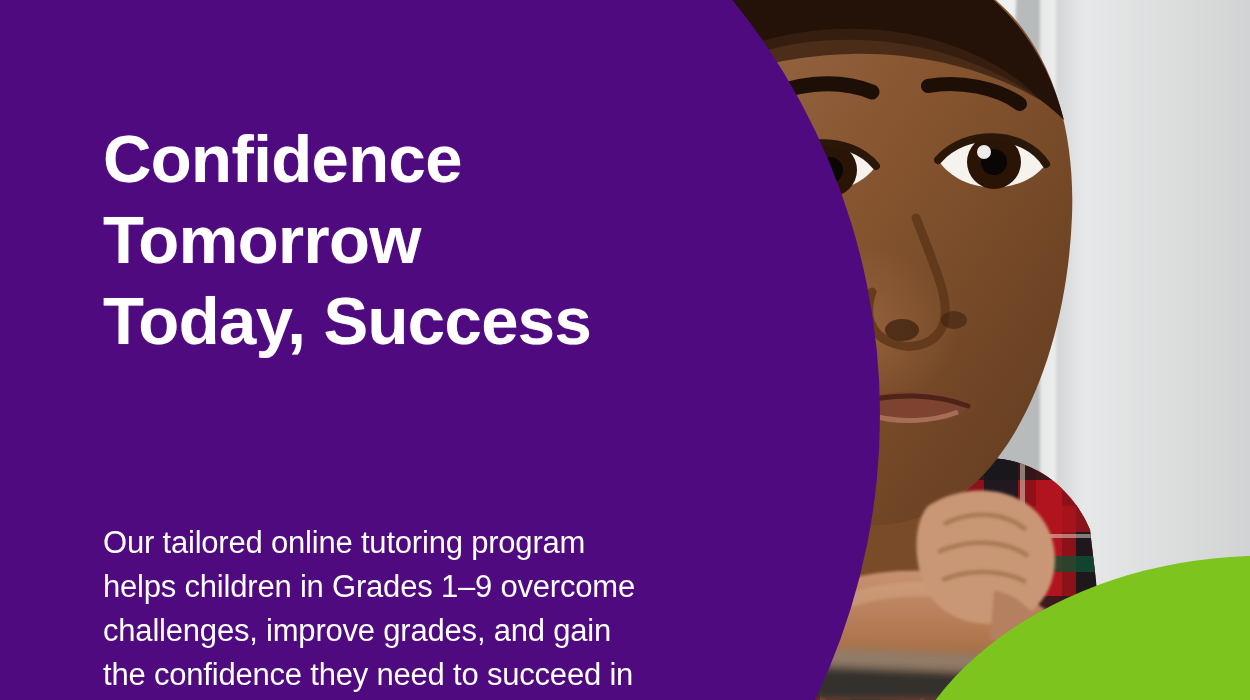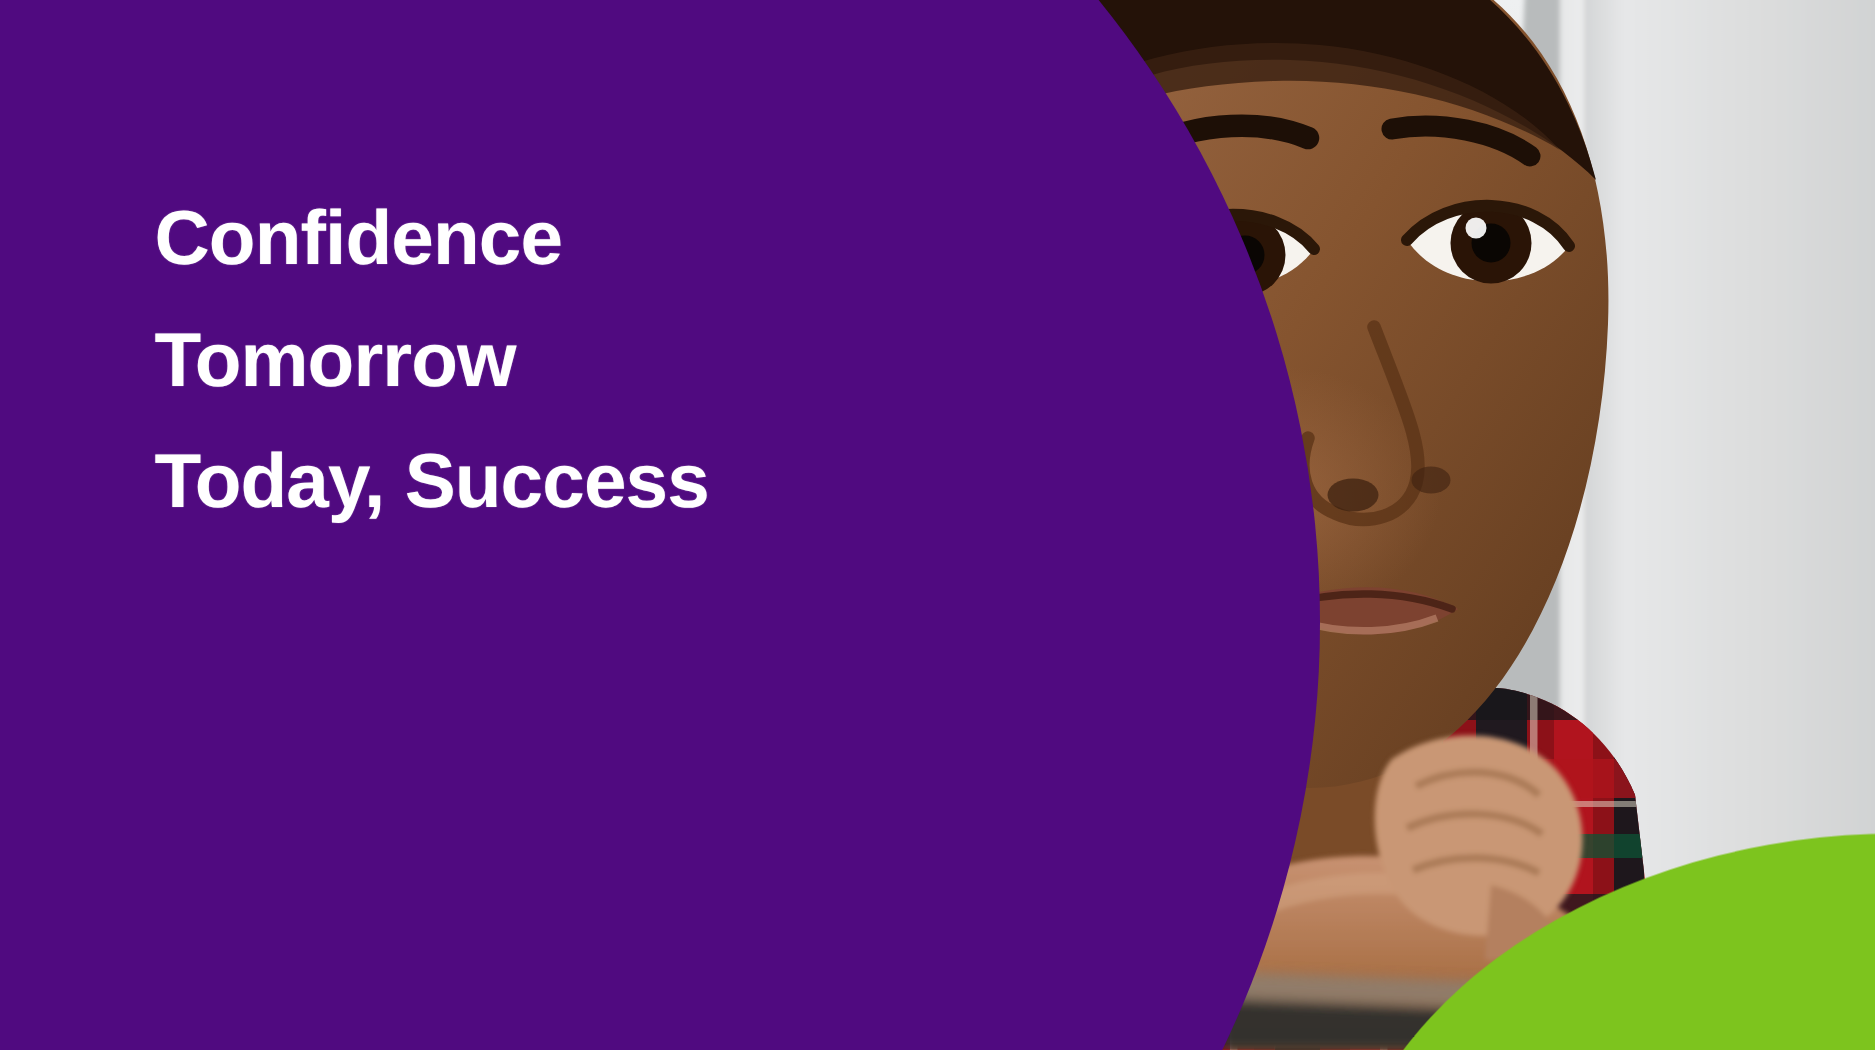--- a/index.html
+++ b/index.html
@@ -64,21 +64,21 @@
     left:103px; top:0;
     width:620px; height:700px;
     z-index:5;
     pointer-events:none;
   }
   .headline{
     position:absolute;
     top:118px; left:0;
     width:600px;
     color:#ffffff;
-    font-size:51px;
+    font-size:67px;
     line-height:81px;
     font-weight:bold;
     letter-spacing:-0.6px;
     text-shadow:0 0 1px rgba(255,255,255,.4);
   }
   .headline .ln{ display:block; white-space:nowrap; }
 
   .body-copy{
     position:absolute;
     top:521px; left:0;
@@ -309,15 +309,21 @@
   <div class="purple-fill"></div>
   <div class="blob-purple"></div>
 
   <div class="copy">
     <h1 class="headline">
       <span class="ln">Confidence</span>
       <span class="ln">Tomorrow</span>
       <span class="ln">Today, Success</span>
     </h1>
 
+    <p class="body-copy">
+      <span class="ln">Our tailored online tutoring program</span>
+      <span class="ln">helps children in Grades 1–9 overcome</span>
+      <span class="ln">challenges, improve grades, and gain</span>
+      <span class="ln">the confidence they need to succeed in</span>
+    </p>
   </div>
 
 </div>
 
 </body></html>

